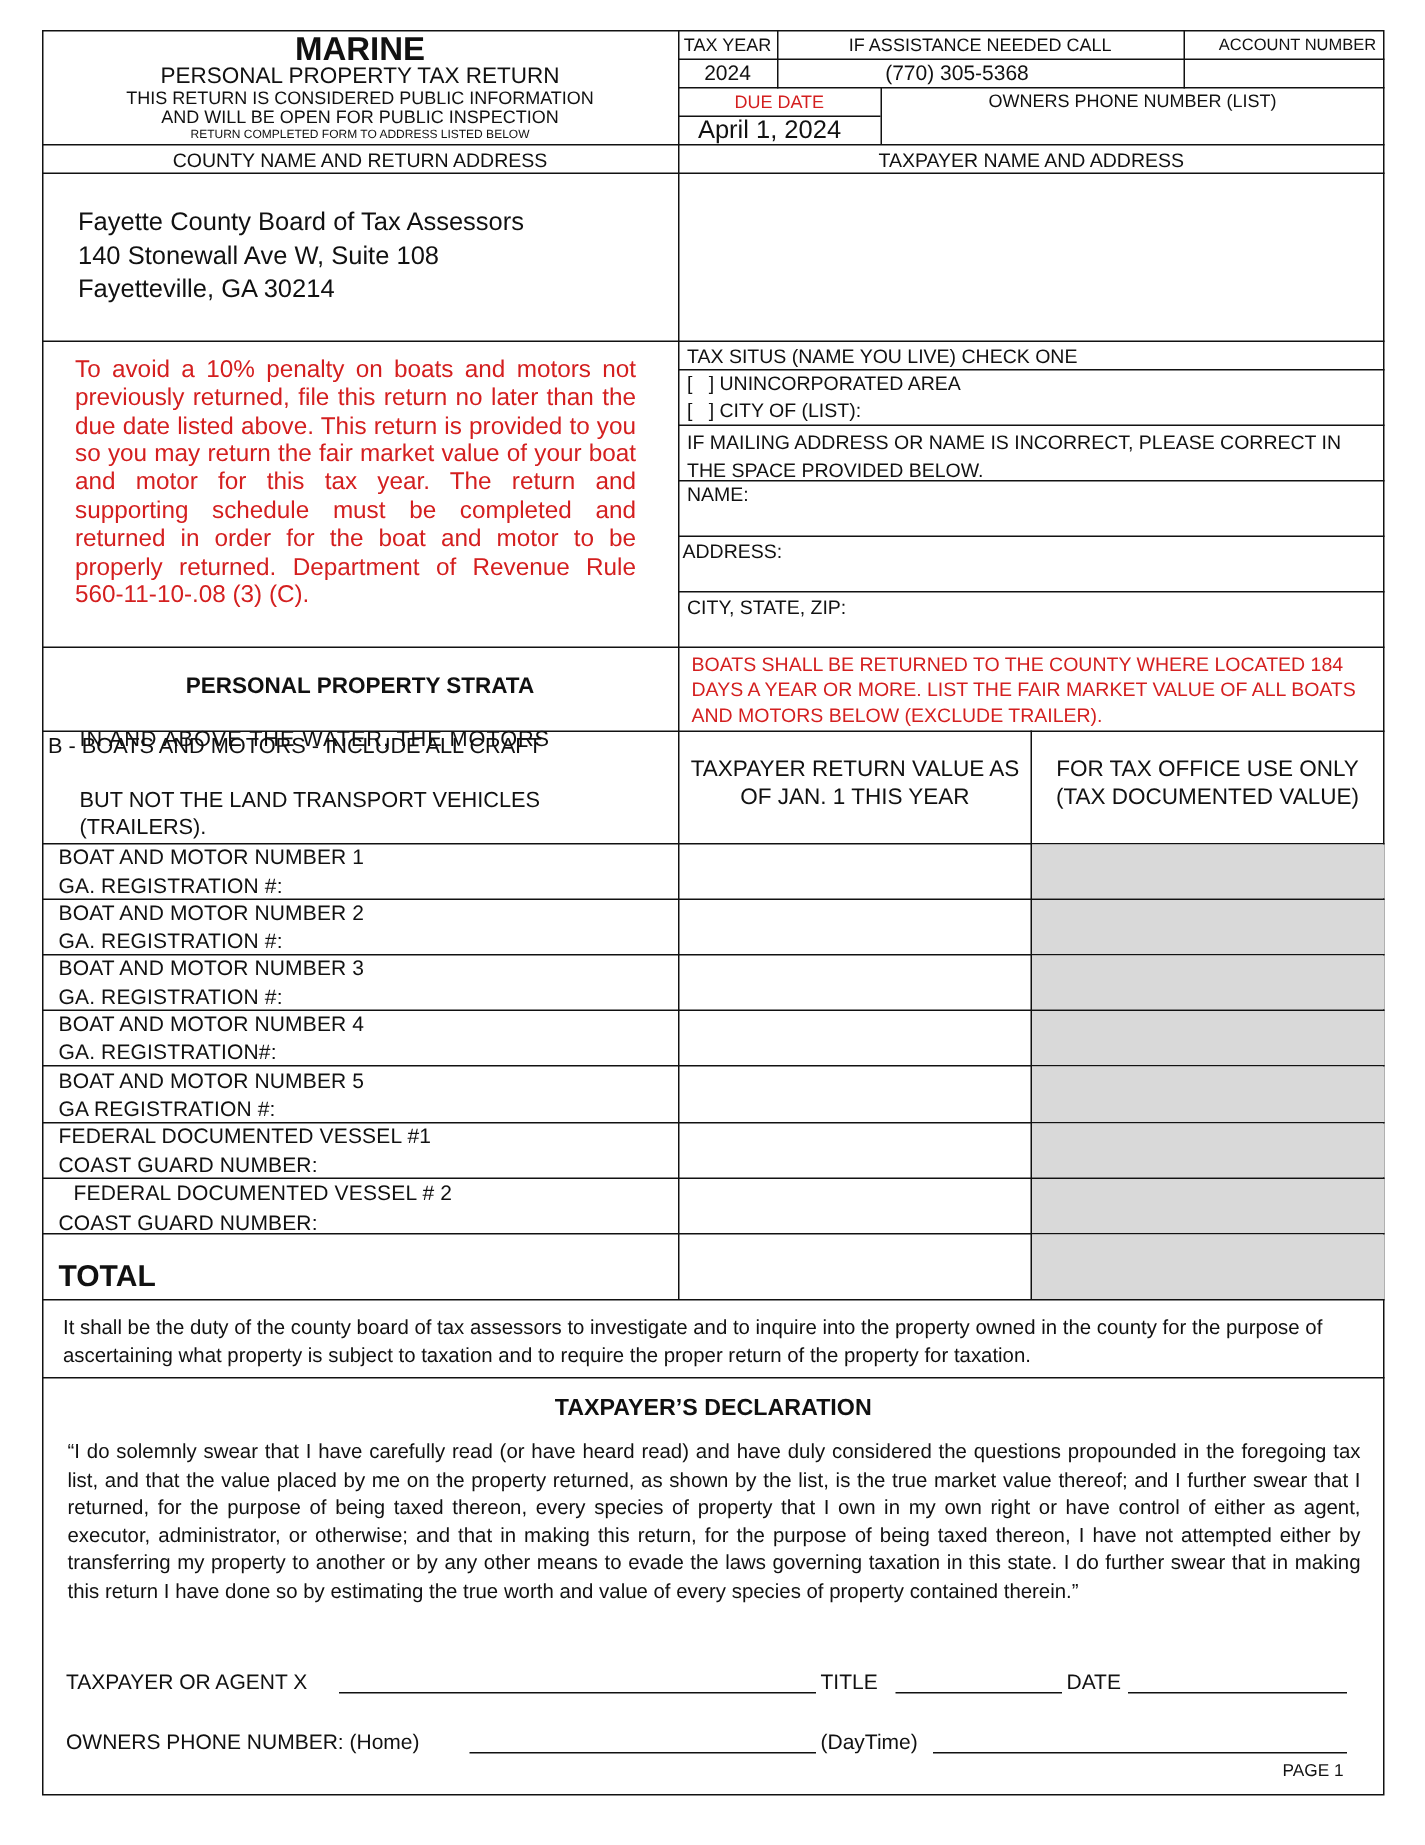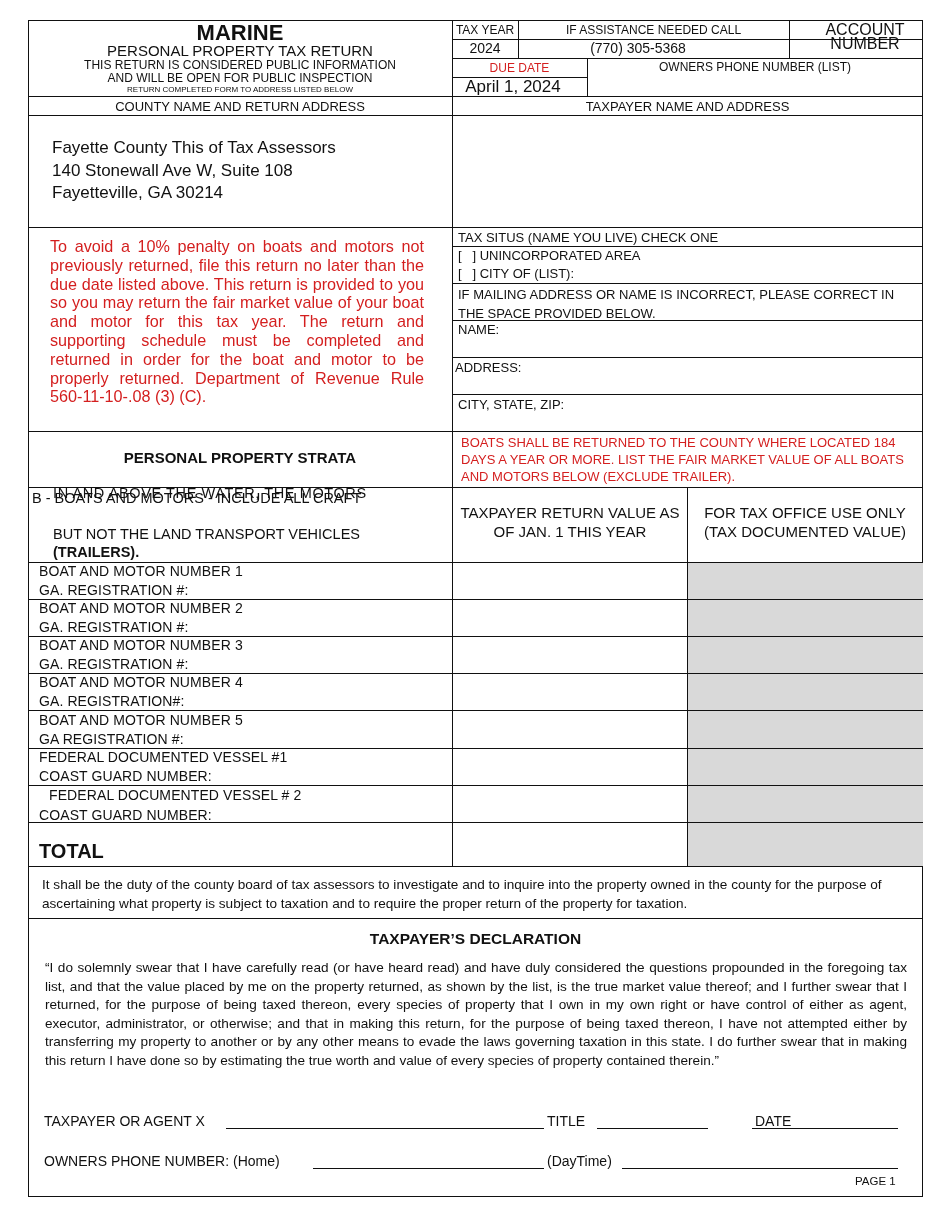--- a/index.html
+++ b/index.html
@@ -30,34 +30,34 @@
 <div class="vl" style="left:518px;top:20px;height:39px;"></div>
 <div class="vl" style="left:789px;top:20px;height:39px;"></div>
 <div class="hl" style="left:452px;top:58px;width:471px;"></div>
 <div class="vl" style="left:587px;top:58px;height:38px;"></div>
 <div class="hl" style="left:452px;top:77px;width:135px;"></div>
 
 <div class="abs c" style="left:452px;top:23px;width:66px;font-size:12px;line-height:14px;">TAX YEAR</div>
 <div class="abs c" style="left:452px;top:40px;width:66px;font-size:14px;line-height:17px;">2024</div>
 <div class="abs c" style="left:518px;top:23px;width:271px;font-size:12px;line-height:14px;">IF ASSISTANCE NEEDED CALL</div>
 <div class="abs c" style="left:518px;top:40px;width:240px;font-size:14px;line-height:17px;">(770) 305-5368</div>
-<div class="abs c" style="left:789px;top:23px;width:152px;font-size:16px;line-height:14px;">ACCOUNT NUMBER</div>
+<div class="abs c" style="left:789px;top:23px;width:152px;font-size:11px;line-height:14px;">ACCOUNT NUMBER</div>
 <div class="field" style="left:790px;top:40px;width:132px;height:18px;"></div>
 
 <div class="abs c red" style="left:452px;top:61px;width:135px;font-size:12px;line-height:14px;">DUE DATE</div>
 <div class="abs c" style="left:452px;top:77px;width:122px;font-size:17px;line-height:19px;">April 1, 2024</div>
 <div class="abs c" style="left:587px;top:60px;width:336px;font-size:12px;line-height:14px;">OWNERS PHONE NUMBER (LIST)</div>
 <div class="field" style="left:588px;top:76px;width:334px;height:19px;"></div>
 
 <div class="hl" style="left:28px;top:96px;width:895px;"></div>
 <div class="abs c" style="left:28px;top:99px;width:424px;font-size:13px;line-height:15px;">COUNTY NAME AND RETURN ADDRESS</div>
 <div class="abs c" style="left:452px;top:99px;width:471px;font-size:13px;line-height:15px;">TAXPAYER NAME AND ADDRESS</div>
 <div class="hl" style="left:28px;top:115px;width:895px;"></div>
 
-<div class="abs" style="left:52px;top:137px;font-size:17px;line-height:22px;">Fayette County This of Tax Assessors</div>
+<div class="abs" style="left:52px;top:137px;font-size:17px;line-height:22px;">Fayette County Board of Tax Assessors</div>
 <div class="abs" style="left:52px;top:160px;font-size:17px;line-height:22px;">140 Stonewall Ave W, Suite 108</div>
 <div class="abs" style="left:52px;top:182px;font-size:17px;line-height:22px;">Fayetteville, GA 30214</div>
 
 <div class="field" style="left:453px;top:116px;width:469px;height:110px;"></div>
 
 <div class="hl" style="left:28px;top:227px;width:895px;"></div>
 
 <div class="abs red" style="left:50px;top:237px;width:374px;font-size:16.2px;line-height:18.8px;text-align:justify;">To avoid a 10% penalty on boats and motors not previously returned, file this return no later than the due date listed above. This return is provided to you so you may return the fair market value of your boat and motor for this tax year. The return and supporting schedule must be completed and returned in order for the boat and motor to be properly returned. Department of Revenue Rule 560-11-10-.08 (3) (C).</div>
 
 <div class="abs" style="left:458px;top:230px;font-size:13px;line-height:15px;">TAX SITUS (NAME YOU LIVE) CHECK ONE</div>
@@ -80,21 +80,21 @@
 <div class="hl" style="left:28px;top:431px;width:895px;"></div>
 
 <div class="abs c" style="left:28px;top:449px;width:424px;font-size:15px;font-weight:bold;line-height:18px;">PERSONAL PROPERTY STRATA</div>
 <div class="abs red" style="left:461px;top:434px;width:458px;font-size:13px;line-height:17px;">BOATS SHALL BE RETURNED TO THE COUNTY WHERE LOCATED 184 DAYS A YEAR OR MORE. LIST THE FAIR MARKET VALUE OF ALL BOATS AND MOTORS BELOW  (EXCLUDE TRAILER).</div>
 
 <div class="hl" style="left:28px;top:487px;width:895px;"></div>
 
 <div class="abs" style="left:32px;top:489px;font-size:14.5px;line-height:18px;">B - BOATS AND MOTORS - INCLUDE ALL CRAFT</div>
 <div class="abs" style="left:53px;top:484px;font-size:14.5px;line-height:18px;letter-spacing:0.6px;text-align:center;">IN AND ABOVE THE WATER, THE MOTORS</div>
 <div class="abs" style="left:53px;top:525px;font-size:14.5px;line-height:18px;">BUT NOT THE LAND TRANSPORT VEHICLES</div>
-<div class="abs" style="left:53px;top:543px;font-size:14.5px;line-height:18px;font-weight:bold;">(TRAILERS).</div>
+<div class="abs" style="left:53px;top:543px;font-size:14.5px;line-height:18px;">(TRAILERS).</div>
 
 <div class="vl" style="left:687px;top:487px;height:379px;"></div>
 <div class="abs c" style="left:455px;top:503px;width:230px;font-size:15px;line-height:19px;">TAXPAYER RETURN VALUE AS OF JAN. 1 THIS YEAR</div>
 <div class="abs c" style="left:690px;top:503px;width:230px;font-size:15px;line-height:19px;">FOR TAX OFFICE USE ONLY (TAX DOCUMENTED VALUE)</div>
 
 <div class="hl" style="left:28px;top:562px;width:895px;"></div>
 
 <div>
   <div class="row-label" style="top:562px;">BOAT AND MOTOR NUMBER 1</div>
   <div class="row-label" style="top:581px;">GA. REGISTRATION #:</div>
@@ -161,21 +161,21 @@
 <div class="abs" style="left:42px;top:875px;width:870px;font-size:13.6px;line-height:19px;">It shall be the duty of the county board of tax assessors to investigate and to inquire into the property owned in the county for the purpose of ascertaining what property is subject to taxation and to require the proper return of the property for taxation.</div>
 <div class="hl" style="left:28px;top:918px;width:895px;"></div>
 
 <div class="abs c" style="left:28px;top:929px;width:895px;font-size:15.5px;font-weight:bold;line-height:19px;">TAXPAYER’S DECLARATION</div>
 <div class="abs" style="left:45px;top:959px;width:862px;font-size:13.6px;line-height:18.6px;text-align:justify;">“I do solemnly swear that I have carefully read (or have heard read) and have duly considered the questions propounded in the foregoing tax list, and that the value placed by me on the property returned, as shown by the list, is the true market value thereof; and I further swear that I returned, for the purpose of being taxed thereon, every species of property that I own in my own right or have control of either as agent, executor, administrator, or otherwise; and that in making this return, for the purpose of being taxed thereon, I have not attempted either by transferring my property to another or by any other means to evade the laws governing taxation in this state. I do further swear that in making this return I have done so by estimating the true worth and value of every species of property contained therein.”</div>
 
 <div class="abs" style="left:44px;top:1113px;font-size:14px;line-height:17px;">TAXPAYER OR AGENT X</div>
 <div class="uline" style="left:226px;top:1128px;width:318px;"></div>
 <div class="abs" style="left:547px;top:1113px;font-size:14px;line-height:17px;">TITLE</div>
 <div class="uline" style="left:597px;top:1128px;width:111px;"></div>
-<div class="abs" style="left:711px;top:1113px;font-size:14px;line-height:17px;margin-left:44px;">DATE</div>
+<div class="abs" style="left:711px;top:1113px;font-size:14px;line-height:17px;">DATE</div>
 <div class="uline" style="left:752px;top:1128px;width:146px;"></div>
 
 <div class="abs" style="left:44px;top:1153px;font-size:14px;line-height:17px;">OWNERS PHONE NUMBER: (Home)</div>
 <div class="uline" style="left:313px;top:1168px;width:231px;"></div>
 <div class="abs" style="left:547px;top:1153px;font-size:14px;line-height:17px;">(DayTime)</div>
 <div class="uline" style="left:622px;top:1168px;width:276px;"></div>
 
 <div class="abs" style="left:855px;top:1174px;font-size:11.5px;line-height:14px;">PAGE 1</div>
 
 </body></html>

